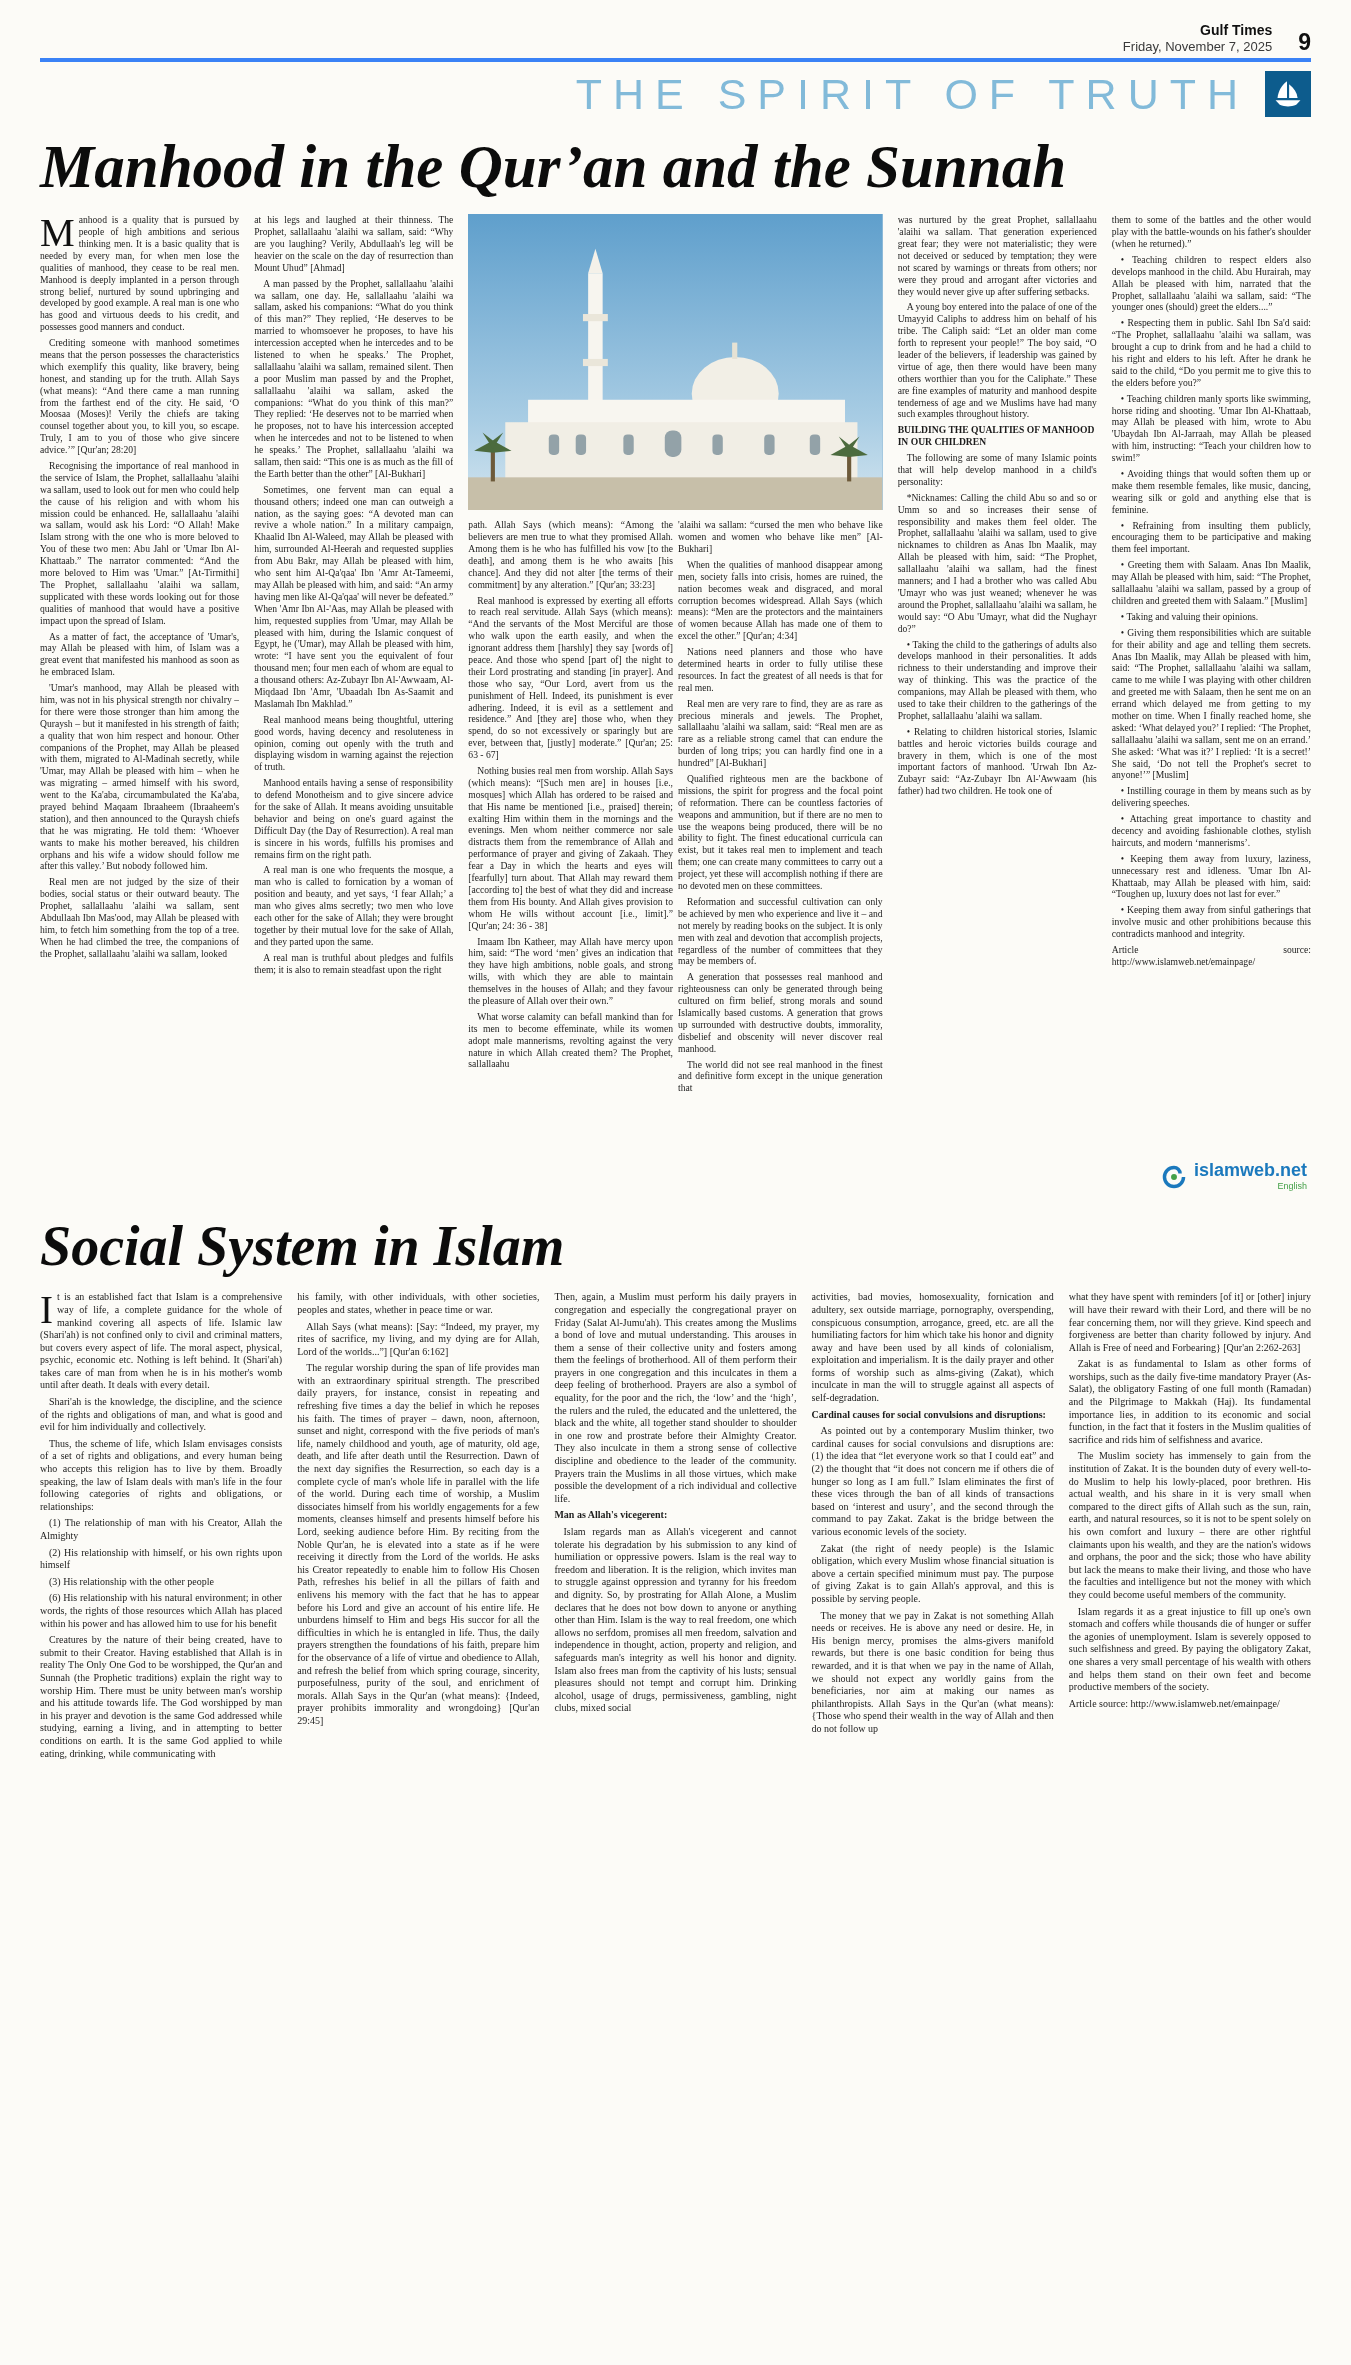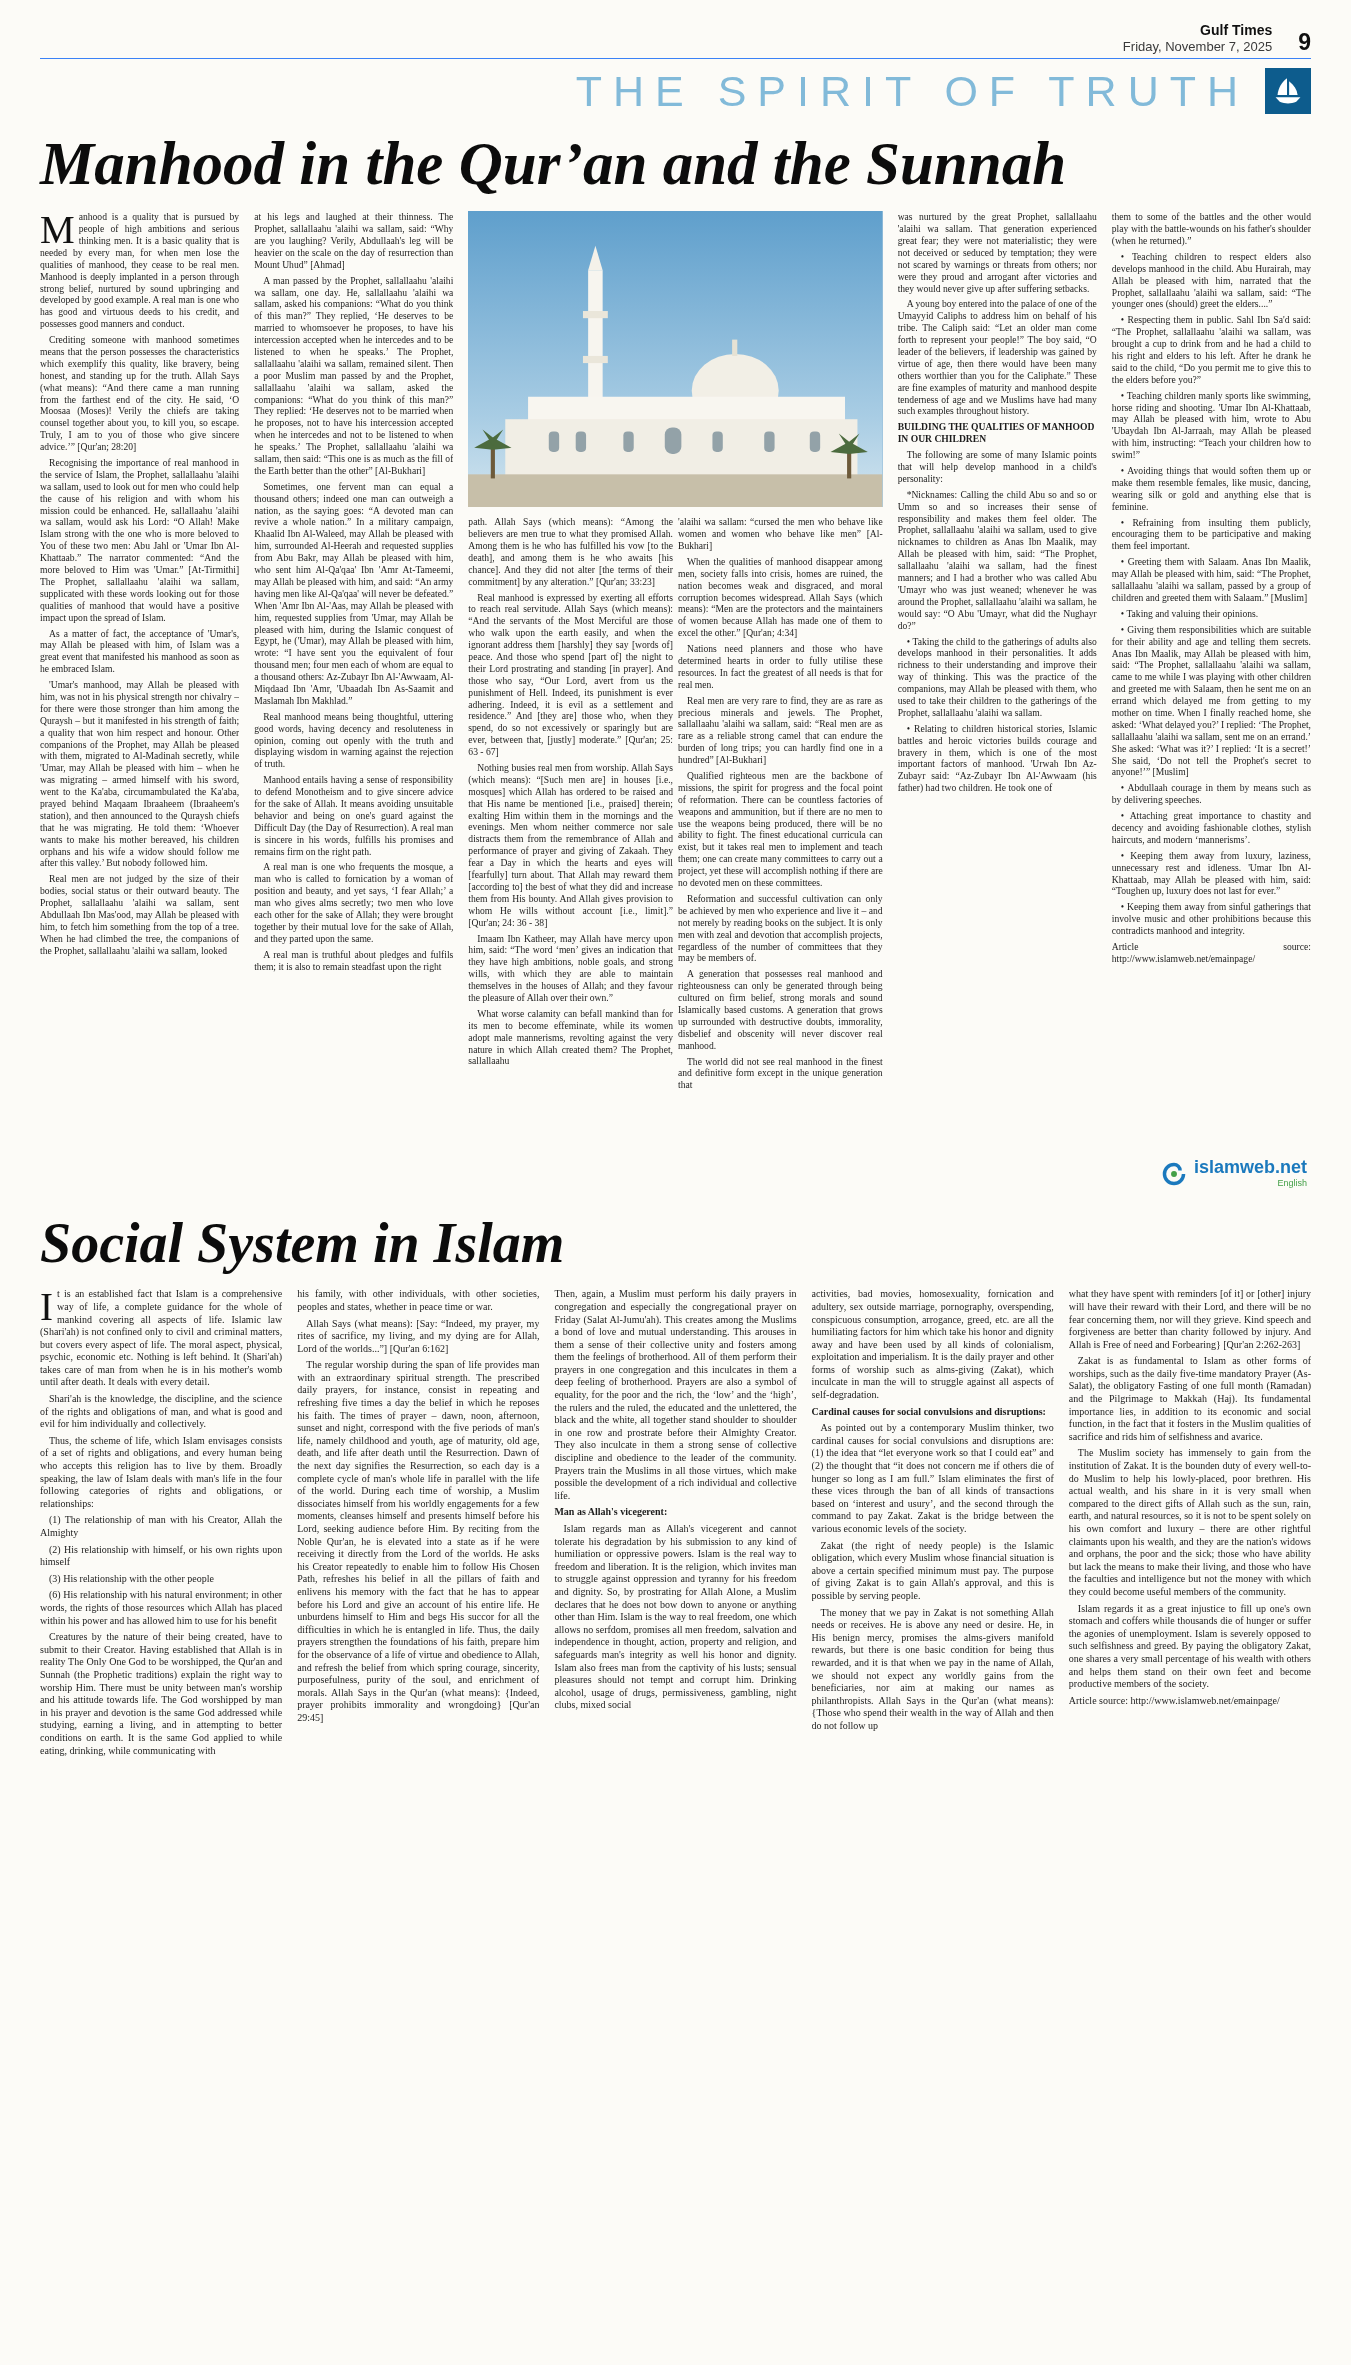--- a/index.html
+++ b/index.html
@@ -5,21 +5,21 @@
   * { margin:0; padding:0; box-sizing:border-box; }
   html,body { background:#d9d9d9; }
   .page {
     width:1351px; height:2365px; margin:0 auto; background:#fcfbf7;
     padding:22px 40px 28px; font-family:"Liberation Serif", serif; color:#161616;
     position:relative; overflow:hidden;
   }
   
   .masthead {
     display:flex; justify-content:flex-end; align-items:flex-end; gap:26px;
-    padding-bottom:4px; border-bottom:1px solid #3b82f6;
+    padding-bottom:4px; border-bottom:4px solid #3b82f6;
   }
   .mast-text { text-align:right; }
   .paper-name { font-family:"Liberation Sans",sans-serif; font-weight:bold; font-size:14px; color:#101010; }
   .paper-date { font-family:"Liberation Sans",sans-serif; font-size:13px; color:#3a3a3a; margin-top:1px; }
   .page-number { font-family:"Liberation Sans",sans-serif; font-weight:bold; font-size:23px; line-height:1; color:#101010; }
   
   .banner { display:flex; justify-content:flex-end; align-items:center; gap:16px; padding:9px 0 7px; }
   .banner-text {
     font-family:"Liberation Sans",sans-serif; font-size:43px; line-height:1;
     color:#82bad9; letter-spacing:11px; font-weight:400; white-space:nowrap;
@@ -185,21 +185,21 @@
         <div class="col-text">
             <p>them to some of the battles and the other would play with the battle-wounds on his father's shoulder (when he returned).”</p>
             <p>• Teaching children to respect elders also develops manhood in the child. Abu Hurairah, may Allah be pleased with him, narrated that the Prophet, sallallaahu 'alaihi wa sallam, said: “The younger ones (should) greet the elders....”</p>
             <p>• Respecting them in public. Sahl Ibn Sa'd said: “The Prophet, sallallaahu 'alaihi wa sallam, was brought a cup to drink from and he had a child to his right and elders to his left. After he drank he said to the child, “Do you permit me to give this to the elders before you?”</p>
             <p>• Teaching children manly sports like swimming, horse riding and shooting. 'Umar Ibn Al-Khattaab, may Allah be pleased with him, wrote to Abu 'Ubaydah Ibn Al-Jarraah, may Allah be pleased with him, instructing: “Teach your children how to swim!”</p>
             <p>• Avoiding things that would soften them up or make them resemble females, like music, dancing, wearing silk or gold and anything else that is feminine.</p>
             <p>• Refraining from insulting them publicly, encouraging them to be participative and making them feel important.</p>
             <p>• Greeting them with Salaam. Anas Ibn Maalik, may Allah be pleased with him, said: “The Prophet, sallallaahu 'alaihi wa sallam, passed by a group of children and greeted them with Salaam.” [Muslim]</p>
             <p>• Taking and valuing their opinions.</p>
             <p>• Giving them responsibilities which are suitable for their ability and age and telling them secrets. Anas Ibn Maalik, may Allah be pleased with him, said: “The Prophet, sallallaahu 'alaihi wa sallam, came to me while I was playing with other children and greeted me with Salaam, then he sent me on an errand which delayed me from getting to my mother on time. When I finally reached home, she asked: ‘What delayed you?’ I replied: ‘The Prophet, sallallaahu 'alaihi wa sallam, sent me on an errand.’ She asked: ‘What was it?’ I replied: ‘It is a secret!’ She said, ‘Do not tell the Prophet's secret to anyone!’” [Muslim]</p>
-            <p>• Abdullaah courage in them by means such as by delivering speeches.</p>
+            <p>• Instilling courage in them by means such as by delivering speeches.</p>
             <p>• Attaching great importance to chastity and decency and avoiding fashionable clothes, stylish haircuts, and modern ‘mannerisms’.</p>
             <p>• Keeping them away from luxury, laziness, unnecessary rest and idleness. 'Umar Ibn Al-Khattaab, may Allah be pleased with him, said: “Toughen up, luxury does not last for ever.”</p>
             <p>• Keeping them away from sinful gatherings that involve music and other prohibitions because this contradicts manhood and integrity.</p>
             <p class="source">Article source: http://www.islamweb.net/emainpage/</p>
           </div>
         <div class="islamweb-logo">
           <svg viewBox="0 0 30 30" width="26" height="26" aria-hidden="true">
             <path d="M15 2 a13 13 0 1 0 13 13 h-4 a9 9 0 1 1 -9 -9 a5 5 0 0 1 5 5 h4 a9 9 0 0 0 -9 -9 z" fill="#1b79bd"></path>
             <circle cx="15" cy="15" r="3.4" fill="#44a048"></circle>
           </svg>

